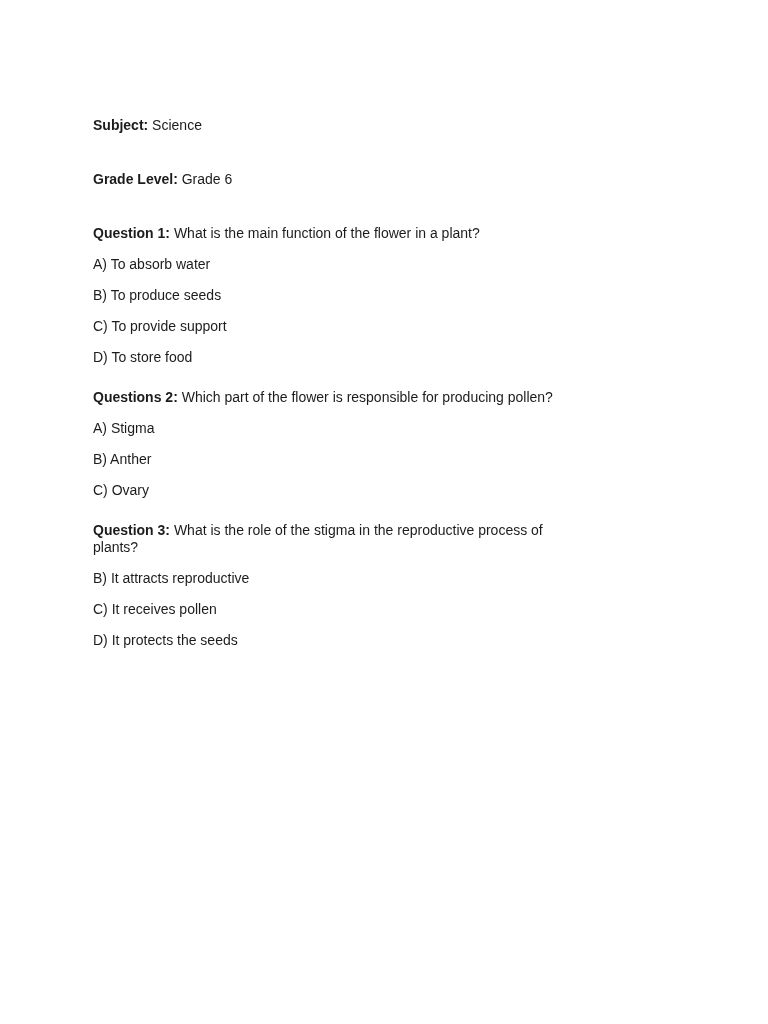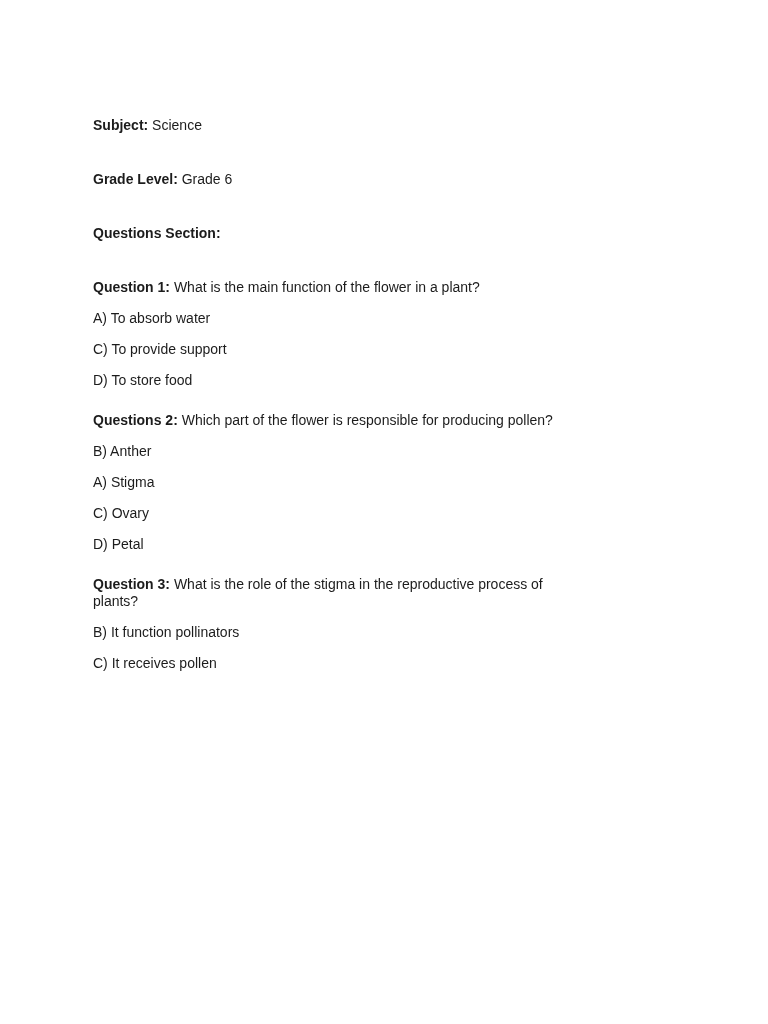--- a/index.html
+++ b/index.html
@@ -48,36 +48,36 @@
 </head>
 <body>
 
 <div class="page">
 
   <p class="meta-line"><span class="b">Subject:</span><span> Science</span></p>
 
   <p class="meta-line"><span class="b">Grade Level:</span><span> Grade 6</span></p>
 
 
-  <p class="section-heading b">Questions Section:</p>
 
   <div class="q-block">
     <p class="q-heading"><span class="b">Question 1:</span><span> What is the main function of the flower in a plant?</span></p>
     <p class="opt">A) To absorb water</p>
+    <p class="opt">B) To produce seeds</p>
     <p class="opt">C) To provide support</p>
     <p class="opt">D) To store food</p>
   </div>
 
   <div class="q-block">
     <p class="q-heading"><span class="b">Questions 2:</span><span> Which part of the flower is responsible for producing pollen?</span></p>
+    <p class="opt">A) Stigma</p>
     <p class="opt">B) Anther</p>
-    <p class="opt">A) Stigma</p>
     <p class="opt">C) Ovary</p>
-    <p class="opt">D) Petal</p>
   </div>
 
   <div class="q-block">
     <p class="q-heading"><span class="b">Question 3:</span><span> What is the role of the stigma in the reproductive process of plants?</span></p>
-    <p class="opt">B) It function pollinators</p>
+    <p class="opt">B) It attracts reproductive</p>
     <p class="opt">C) It receives pollen</p>
+    <p class="opt">D) It protects the seeds</p>
   </div>
 
 </div>
 
 </body></html>

